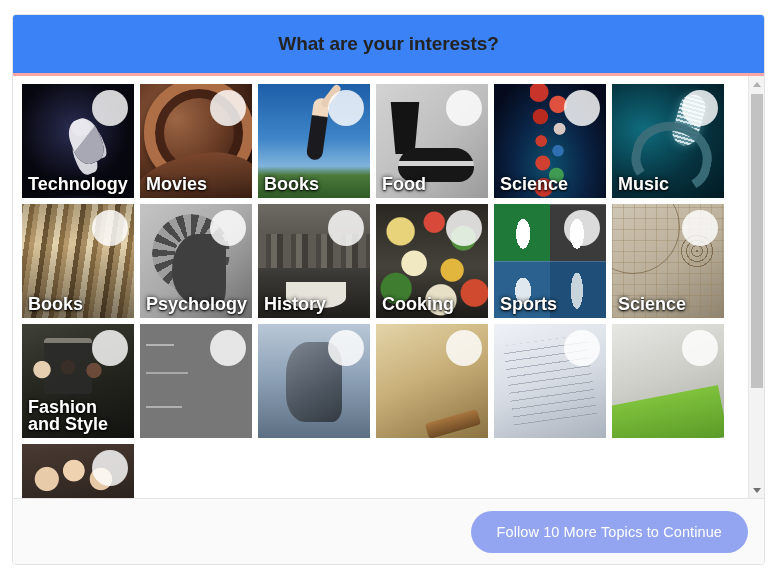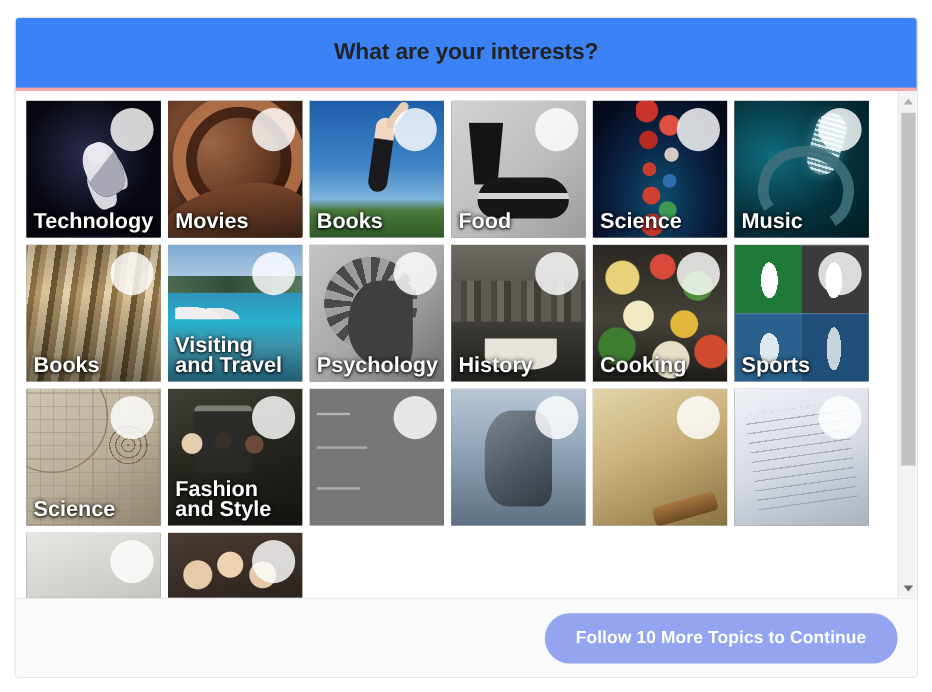--- a/index.html
+++ b/index.html
@@ -154,21 +154,21 @@
   }
   .continue-btn {
     background: #93a5f0;
     color: #ffffff;
     border: none;
     border-radius: 22px;
     height: 42px;
     padding: 0 26px;
     font-family: "Liberation Sans", sans-serif;
     font-size: 14.5px;
-    font-weight: bold;
+    font-weight: normal;
     cursor: pointer;
     letter-spacing: 0.1px;
   }
 
   
 
   
   .art-technology {
     background:
       radial-gradient(ellipse 120% 40% at 50% 122%, #6d8ec9 0%, #2b3f72 30%, rgba(10,12,30,0) 62%),
@@ -680,25 +680,20 @@
               <div class="follow-dot"></div>
             </div>
             <div class="card">
               <div class="card-art art-music"></div>
               <div class="card-label">Music</div>
               <div class="follow-dot"></div>
             </div>
             <div class="card">
               <div class="card-art art-books"></div>
               <div class="card-label">Books</div>
-              <div class="follow-dot"></div>
-            </div>
-            <div class="card">
-              <div class="card-art art-travel"></div>
-              <div class="card-label two-line">Visiting and Travel</div>
               <div class="follow-dot"></div>
             </div>
             <div class="card">
               <div class="card-art art-psychology"></div>
               <div class="card-label">Psychology</div>
               <div class="follow-dot"></div>
             </div>
             <div class="card">
               <div class="card-art art-history"></div>
               <div class="card-label">History</div>

